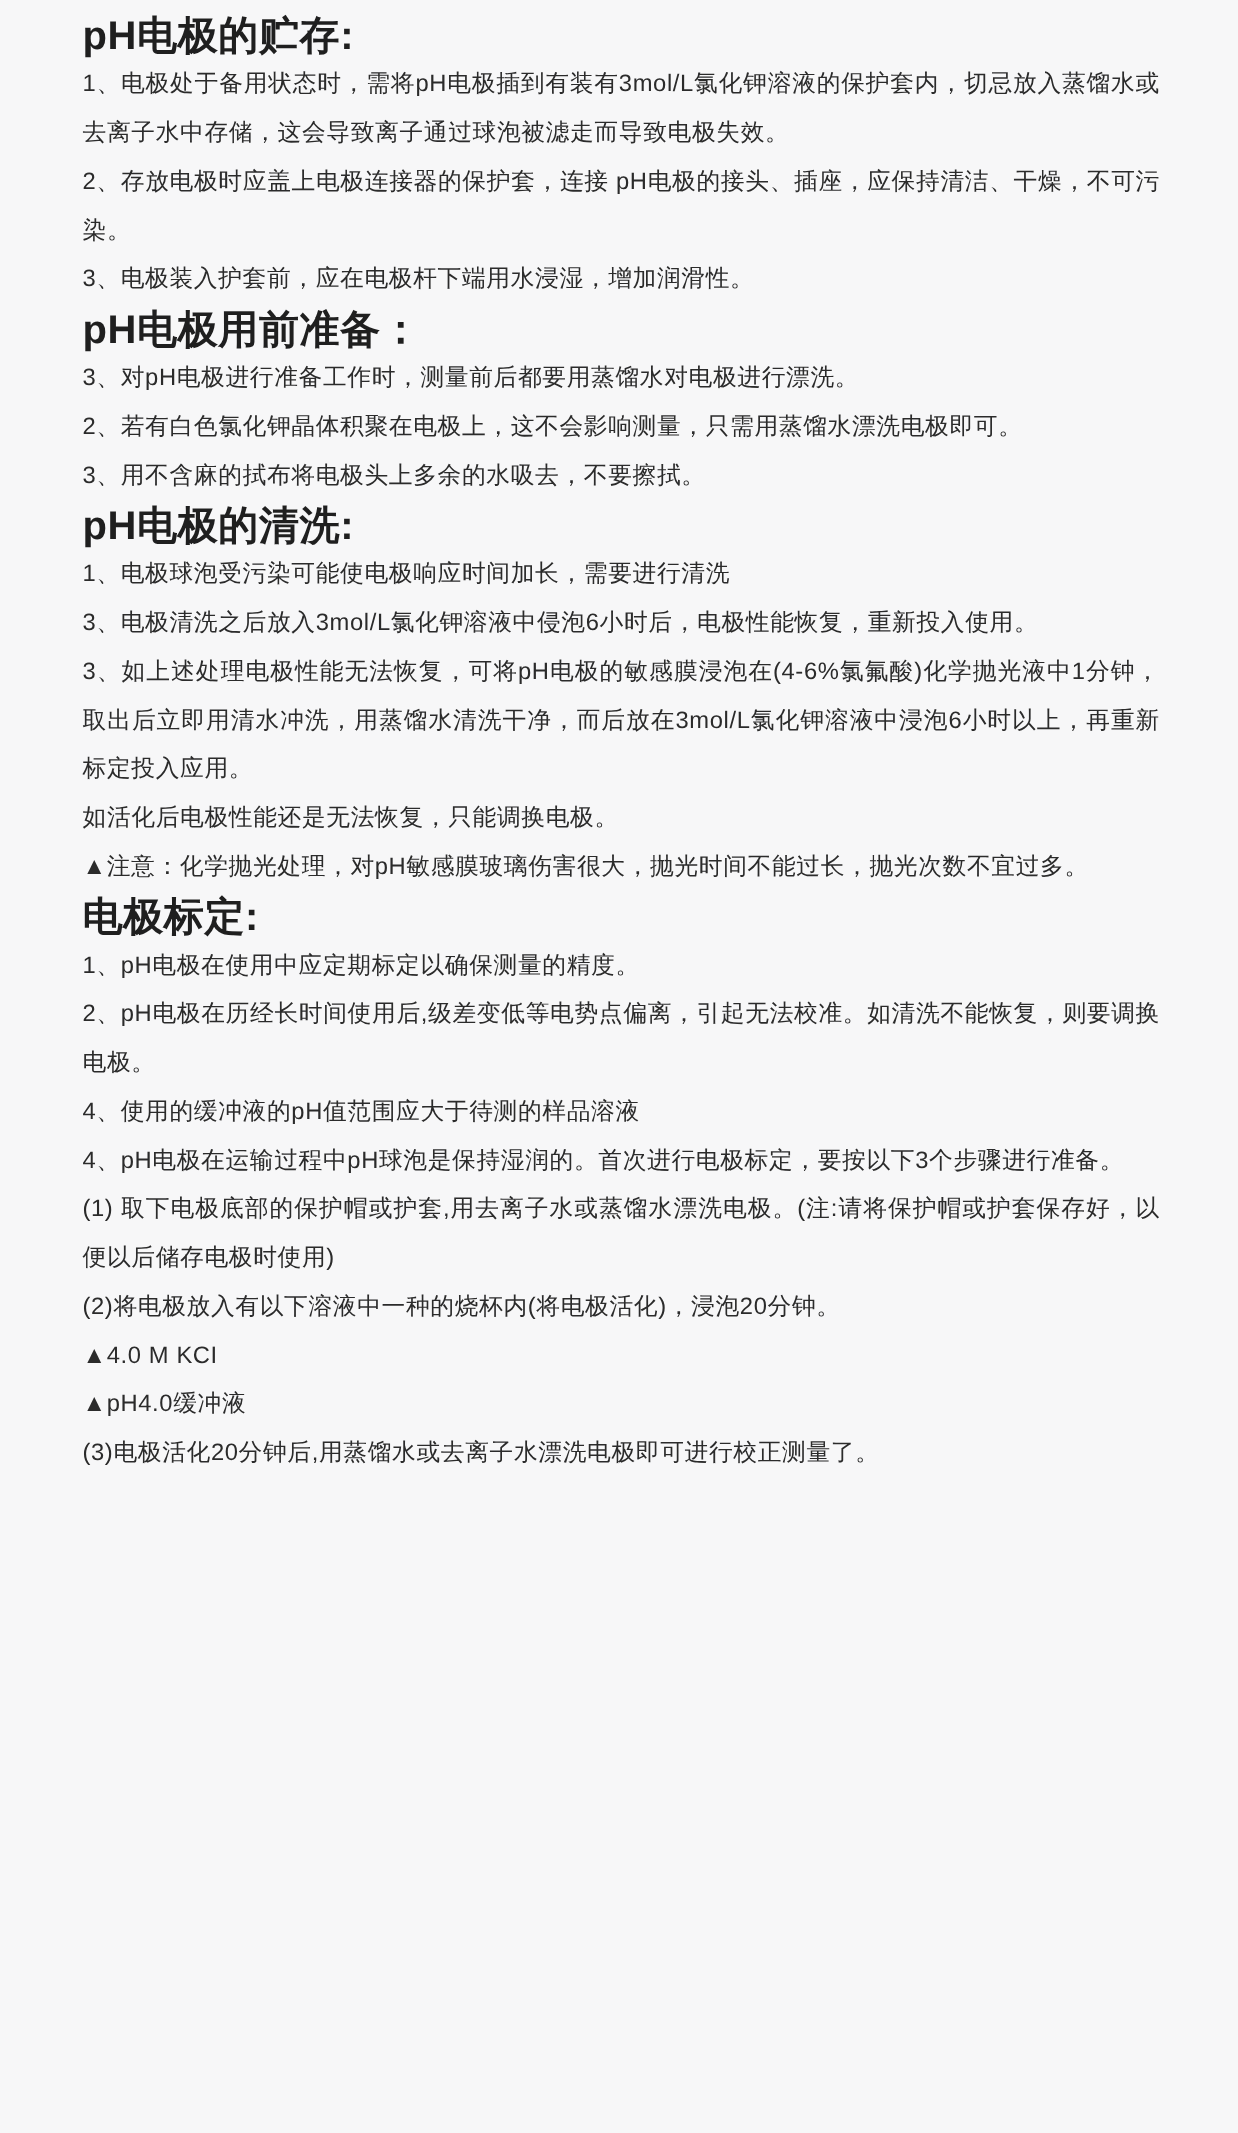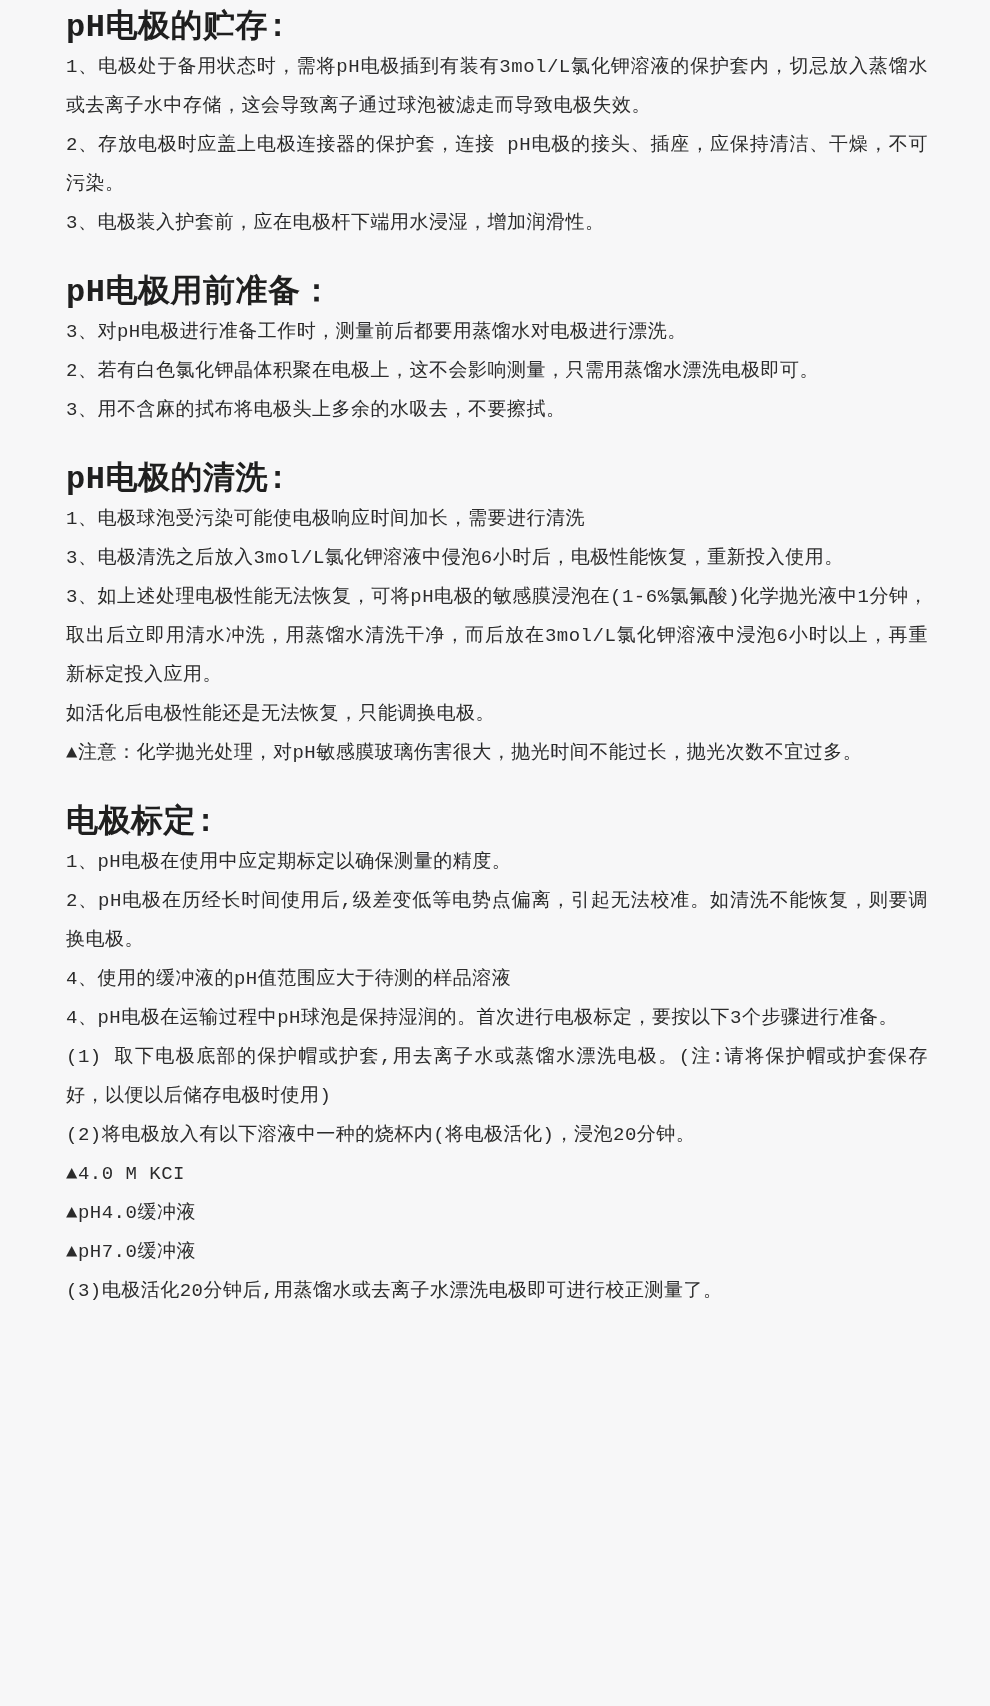--- a/index.html
+++ b/index.html
@@ -12,27 +12,25 @@
     background: #f7f7f8;
     overflow: hidden;
     font-family: "Liberation Sans", "DejaVu Sans", sans-serif;
   }
   .page {
     box-sizing: border-box;
     width: 990px;
     height: 1706px;
     padding: 8px 62px 0 66px;
     color: #2b2b2b;
-    font-family: Liberation Mono, monospace;
   }
   .section {
     margin: 0;
   }
   .section + .section {
-    margin-top: 30px;
   }
   .section-title {
     font-size: 32px;
     font-weight: 700;
     color: #1f1f1f;
     line-height: 40px;
     margin: 0;
     letter-spacing: 0.5px;
   }
   .para {
@@ -62,32 +60,31 @@
     <h2 class="section-title">pH电极用前准备：</h2>
     <p class="para">3、对pH电极进行准备工作时，测量前后都要用蒸馏水对电极进行漂洗。</p>
     <p class="para">2、若有白色氯化钾晶体积聚在电极上，这不会影响测量，只需用蒸馏水漂洗电极即可。</p>
     <p class="para">3、用不含麻的拭布将电极头上多余的水吸去，不要擦拭。</p>
   </div>
 
   <div class="section">
     <h2 class="section-title">pH电极的清洗:</h2>
     <p class="para">1、电极球泡受污染可能使电极响应时间加长，需要进行清洗</p>
     <p class="para">3、电极清洗之后放入3mol/L氯化钾溶液中侵泡6小时后，电极性能恢复，重新投入使用。</p>
-    <p class="para">3、如上述处理电极性能无法恢复，可将pH电极的敏感膜浸泡在(1-6%氯氟酸)化学抛光液中1分钟，取出后立即用清水冲洗，用蒸馏水清洗干净，而后放在3mol/L氯化钾溶液中浸泡6小时以上，再重新标定投入应用。</p>
+    <p class="para">3、如上述处理电极性能无法恢复，可将pH电极的敏感膜浸泡在(4-6%氯氟酸)化学抛光液中1分钟，取出后立即用清水冲洗，用蒸馏水清洗干净，而后放在3mol/L氯化钾溶液中浸泡6小时以上，再重新标定投入应用。</p>
     <p class="para">如活化后电极性能还是无法恢复，只能调换电极。</p>
     <p class="para">▲注意：化学抛光处理，对pH敏感膜玻璃伤害很大，抛光时间不能过长，抛光次数不宜过多。</p>
   </div>
 
   <div class="section">
     <h2 class="section-title">电极标定:</h2>
     <p class="para">1、pH电极在使用中应定期标定以确保测量的精度。</p>
     <p class="para">2、pH电极在历经长时间使用后,级差变低等电势点偏离，引起无法校准。如清洗不能恢复，则要调换电极。</p>
     <p class="para">4、使用的缓冲液的pH值范围应大于待测的样品溶液</p>
     <p class="para">4、pH电极在运输过程中pH球泡是保持湿润的。首次进行电极标定，要按以下3个步骤进行准备。</p>
     <p class="para">(1) 取下电极底部的保护帽或护套,用去离子水或蒸馏水漂洗电极。(注:请将保护帽或护套保存好，以便以后储存电极时使用)</p>
     <p class="para">(2)将电极放入有以下溶液中一种的烧杯内(将电极活化)，浸泡20分钟。</p>
     <p class="para">▲4.0 M KCI</p>
     <p class="para">▲pH4.0缓冲液</p>
-    <p class="para">▲pH7.0缓冲液</p>
     <p class="para">(3)电极活化20分钟后,用蒸馏水或去离子水漂洗电极即可进行校正测量了。</p>
   </div>
 
 </div>
 
 </body></html>

